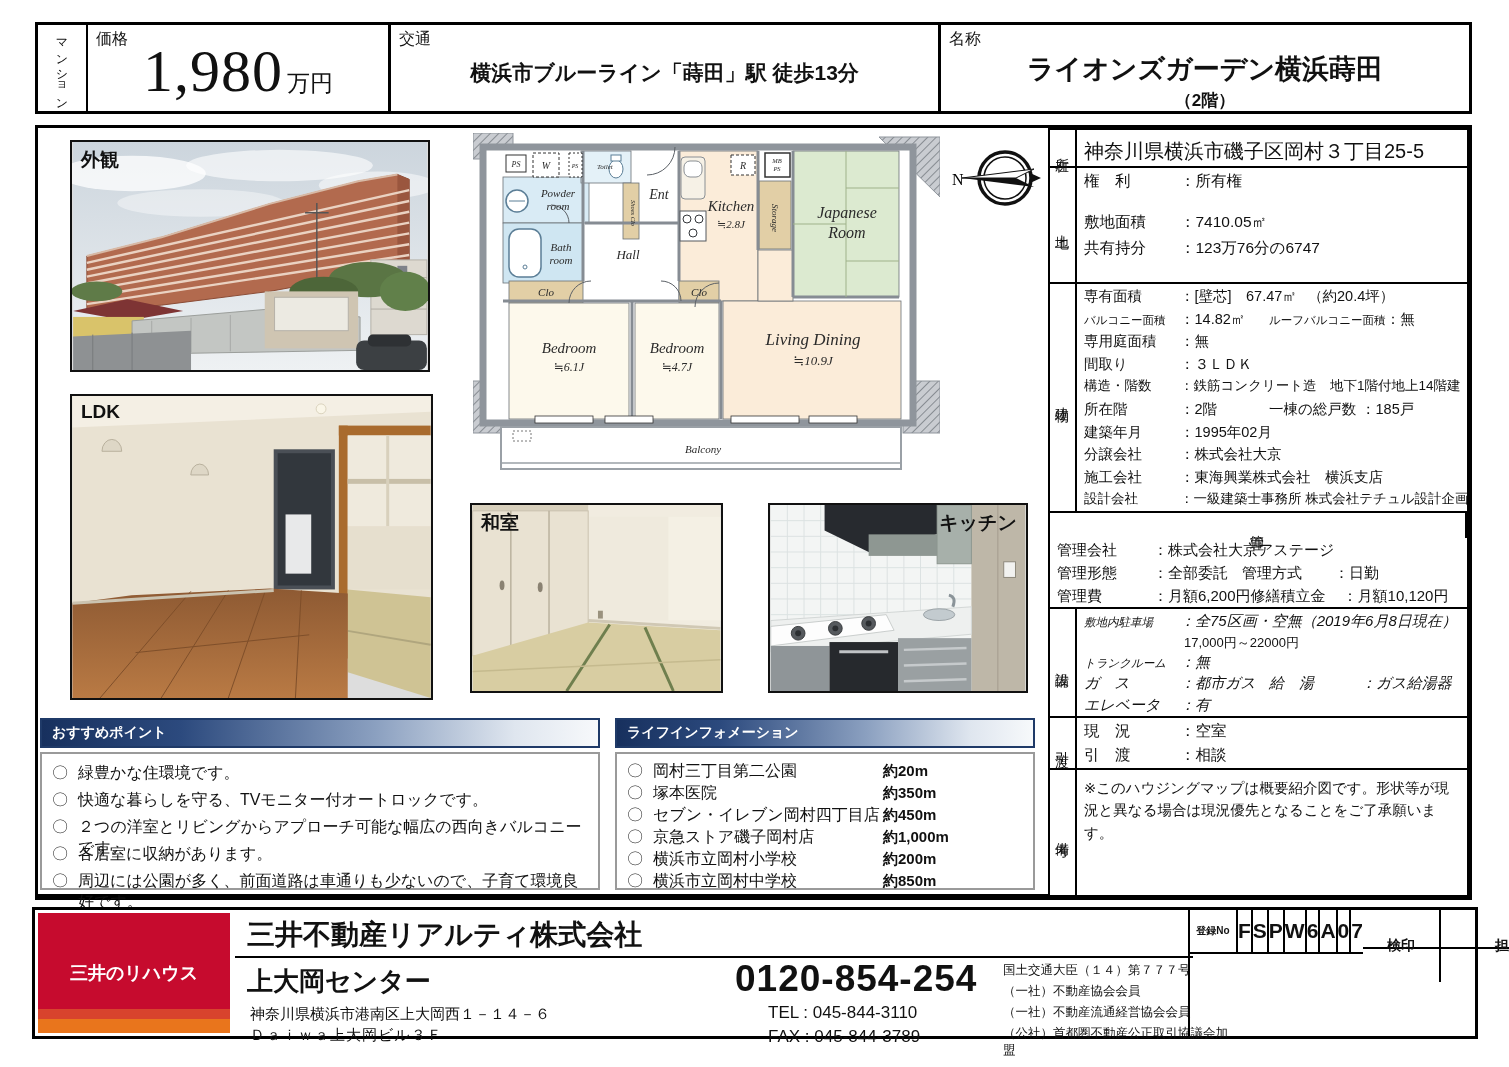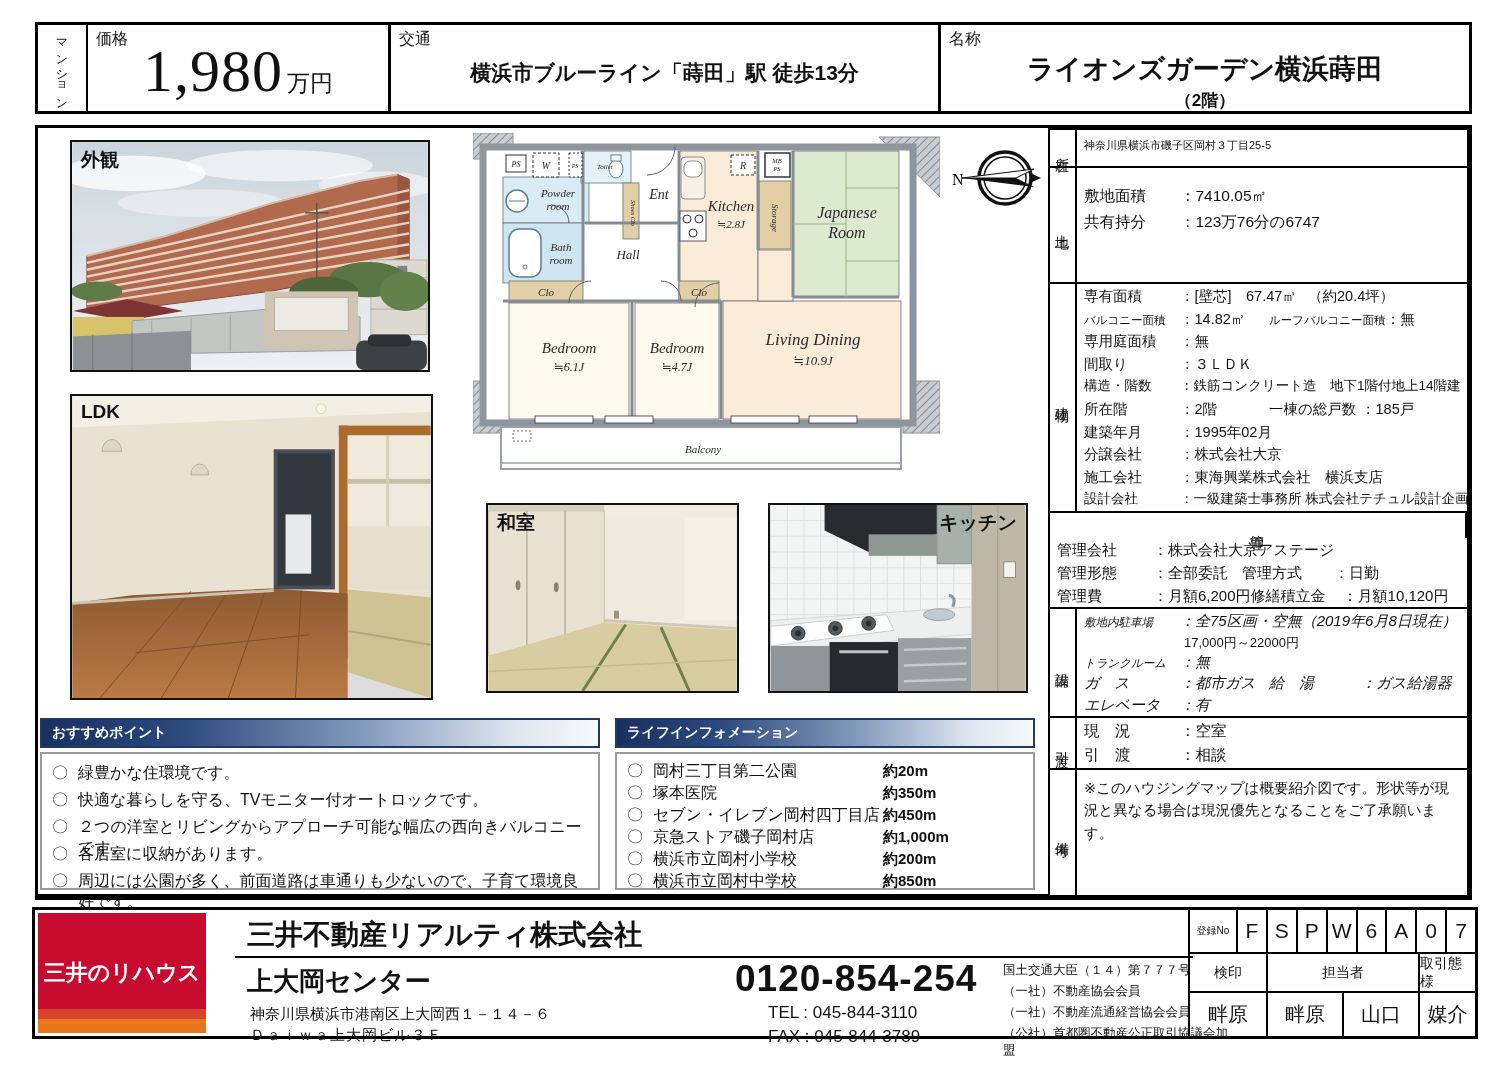--- a/index.html
+++ b/index.html
@@ -41,21 +41,21 @@
   .sec:last-child{border-bottom:none;flex:1;}
   .tab{flex:0 0 25px;border-right:2px solid #000;display:flex;align-items:center;justify-content:center;
        writing-mode:vertical-rl;text-orientation:upright;font-size:14px;letter-spacing:2px;}
   .cnt{flex:1;padding:3px 4px 0 7px;overflow:hidden;}
   .kv{display:flex;align-items:baseline;white-space:nowrap;}
   .k{flex:0 0 96px;}
   .p1{flex:0 0 185px;display:flex;align-items:baseline;}
   .p1.wide{flex-basis:224px;}
   .k2{flex:0 0 auto;min-width:92px;}
   .sk{font-size:11.5px;}
-  .sec-loc .cnt{font-size:11px;padding-top:8px;}
+  .sec-loc .cnt{font-size:20px;padding-top:8px;}
   .sec-land .kv{height:26px;font-size:15.5px;}
   .sp{height:15px;}
   .sec-bldg .kv{height:22.6px;font-size:14.5px;}
   .sec-bldg .kv.tight{font-size:13.5px;}
   .sec-mgmt .kv{height:23px;font-size:15px;}
   .sec-fac .kv{height:21.5px;font-size:15px;font-style:italic;}
   .sub-line{font-size:13px;margin-left:100px;height:19px;}
   .sec-hand .kv{height:24px;font-size:15.5px;}
   .note{font-size:14.5px;line-height:1.55;padding-top:4px;white-space:normal;}
 
@@ -64,33 +64,33 @@
   .pt-head{height:30px;border:2px solid #1f3a68;box-sizing:border-box;color:#fff;font-weight:bold;font-size:14px;
            padding:4px 0 0 10px;background:linear-gradient(90deg,#17305e 0%,#2c4a7e 25%,#8ba0c0 60%,#dfe6ef 85%,#f7f9fb 100%);}
   .pt-body{margin-top:4px;border:2px solid #9a9a9a;box-sizing:border-box;padding:9px 10px;font-size:16px;}
   .pt-item{display:flex;height:27px;align-items:baseline;}
   .blt{width:26px;flex:0 0 26px;}
   .li-name{flex:0 0 230px;}
   .li-dist{font-weight:bold;font-size:15px;}
 
   
   #footer{left:32px;top:907px;width:1446px;height:132px;border:3px solid #000;background:#fff;}
-  #logo{position:absolute;left:3px;top:3px;width:168px;height:120px;display:flex;align-items:center;justify-content:center;
-        color:#fff;font-weight:bold;font-size:22px;letter-spacing:0px;
+  #logo{position:absolute;left:3px;top:3px;width:192px;height:120px;display:flex;align-items:center;justify-content:center;
+        color:#fff;font-weight:bold;font-size:18px;letter-spacing:0px;
         background:linear-gradient(180deg,#c60b2e 0%,#c60b2e 80%,#d8432d 80%,#d8432d 88%,#e9751c 88%,#e9751c 100%);}
   #f-company{position:absolute;left:212px;top:6px;font-size:28px;font-weight:bold;}
   #f-rule{position:absolute;left:200px;top:46px;width:958px;height:2px;background:#000;}
   #f-branch{position:absolute;left:212px;top:54px;font-size:26px;font-weight:bold;}
   #f-addr1{position:absolute;left:215px;top:95px;font-size:15px;}
   #f-addr2{position:absolute;left:215px;top:116px;font-size:15px;letter-spacing:1px;}
   #f-phone{position:absolute;left:700px;top:48px;font-size:37px;font-weight:bold;letter-spacing:1px;}
   #f-tel{position:absolute;left:733px;top:93px;font-size:17px;}
   #f-fax{position:absolute;left:733px;top:117px;font-size:17px;}
   .lic{position:absolute;left:968px;width:230px;font-size:12.5px;}
-  #reg-table{position:absolute;right:0;top:0;bottom:0;width:285px;border-left:2.5px solid #000;display:flex;flex-direction:column;}
+  #reg-table{position:absolute;right:0;top:0;bottom:0;width:285px;border-left:2.5px solid #000;display:flex;flex-direction:row;font-weight:bold;}
   .rt-row{display:grid;border-bottom:2px solid #000;}
   .rt-row1{grid-template-columns:46px repeat(8,1fr);height:42px;}
   .rt-row2{grid-template-columns:76px 152px 1fr;height:37px;}
   .rt-row3{grid-template-columns:76px 76px 76px 1fr;flex:1;border-bottom:none;}
   .rt-cell{display:flex;align-items:center;justify-content:center;border-left:2px solid #000;}
   .rt-row .rt-cell:first-child{border-left:none;}
   .rt-reg{font-size:10px;}
   .rt-code{font-size:21px;}
   .rt-h{font-size:14px;}
   .rt-n{font-size:20px;}
@@ -358,21 +358,21 @@
   <svg viewBox="0 0 95 85" style="width:100%;height:100%;">
     <circle cx="55" cy="42" r="26" fill="none" stroke="#111" stroke-width="3.5"></circle>
     <circle cx="55" cy="42" r="21" fill="none" stroke="#111" stroke-width="1.5"></circle>
     <polygon points="12,42 84,33 66,42" fill="#ffffff" stroke="#111" stroke-width="1"></polygon>
     <polygon points="12,42 66,42 84,51" fill="#111"></polygon>
     <polygon points="78,36 91,42 78,48 82,42" fill="#111"></polygon>
     <text x="2" y="49" font-size="16">N</text>
   </svg>
 </div>
 
-<div class="abs photo" style="left:486px;top:503px;width:253px;height:190px;">
+<div class="abs photo" style="left:470px;top:503px;width:253px;height:190px;">
   <div class="ph-label">和室</div>
   <svg viewBox="0 0 253 190">
     <rect width="253" height="190" fill="#f1ece0"></rect>
     <rect x="118" y="12" width="135" height="106" fill="#efeadd"></rect>
     <rect x="200" y="12" width="53" height="106" fill="#f4f0e4"></rect>
     <rect x="0" y="0" width="118" height="8" fill="#d8d0bc"></rect>
     <rect x="0" y="6" width="118" height="148" fill="#e9e2d2" stroke="#c9c1ae"></rect>
     <line x1="39" y1="6" x2="39" y2="154" stroke="#b9b19d" stroke-width="1.5"></line>
     <line x1="78" y1="6" x2="78" y2="154" stroke="#b9b19d" stroke-width="1.5"></line>
     <ellipse cx="30" cy="82" rx="2.5" ry="5" fill="#8a8272"></ellipse>
@@ -440,20 +440,24 @@
 </div>
 
 <div id="details" class="abs">
   <div class="sec sec-loc" style="height:38px;">
     <div class="tab">所在</div>
     <div class="cnt"><span>神奈川県横浜市磯子区岡村３丁目25-5</span></div>
   </div>
   <div class="sec sec-land" style="height:116px;">
     <div class="tab">土地</div>
     <div class="cnt">
+      <div class="kv">
+          <span class="k">権　利</span>
+          <span class="v">：所有権</span>
+        </div>
       <div class="sp"></div>
       <div class="kv">
           <span class="k">敷地面積</span>
           <span class="v">：7410.05㎡</span>
         </div>
       <div class="kv">
           <span class="k">共有持分</span>
           <span class="v">：123万76分の6747</span>
         </div>
     </div>

